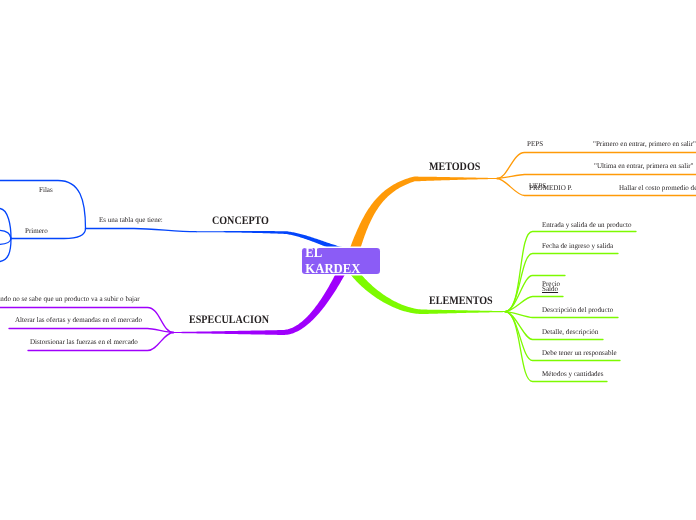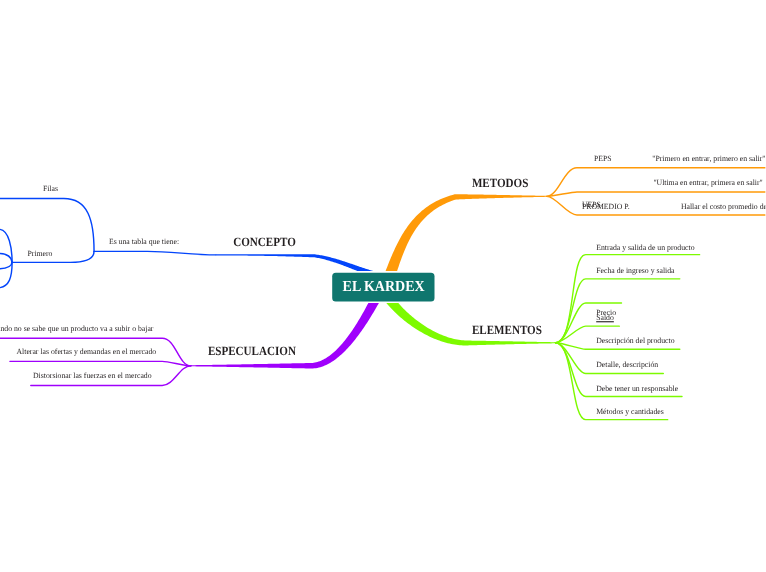--- a/index.html
+++ b/index.html
@@ -49,40 +49,40 @@
       <path d="M 505 311.6 C 515.32 311.6 523.79 339.5 532.5 339.5 C 550.5 339.5 585 339.5 603 339.5" fill="none" stroke="#7dfa00" stroke-width="1.3" stroke-linecap="round" stroke-linejoin="round"></path>
       <path d="M 505 311.6 C 518.58 311.6 521.38 360.5 532.5 360.5 C 550.5 360.5 602 360.5 620 360.5" fill="none" stroke="#7dfa00" stroke-width="1.3" stroke-linecap="round" stroke-linejoin="round"></path>
       <path d="M 505 311.6 C 521.83 311.6 518.96 381.5 532.5 381.5 C 550.5 381.5 589 381.5 607 381.5" fill="none" stroke="#7dfa00" stroke-width="1.3" stroke-linecap="round" stroke-linejoin="round"></path>
       <path d="M 341.48 261.99 L 340.78 263.45 L 340.07 264.92 L 339.35 266.41 L 338.62 267.92 L 337.87 269.43 L 337.11 270.95 L 336.34 272.48 L 335.56 274.02 L 334.76 275.57 L 333.95 277.11 L 333.13 278.66 L 332.30 280.22 L 331.46 281.77 L 330.60 283.32 L 329.74 284.87 L 328.86 286.42 L 327.97 287.96 L 327.07 289.49 L 326.16 291.01 L 325.24 292.53 L 324.32 294.04 L 323.38 295.53 L 322.43 297.01 L 321.47 298.47 L 320.50 299.92 L 319.53 301.35 L 318.54 302.76 L 317.55 304.15 L 316.54 305.52 L 315.53 306.87 L 314.52 308.19 L 313.49 309.48 L 312.46 310.75 L 311.42 311.99 L 310.37 313.20 L 309.32 314.38 L 308.26 315.52 L 307.19 316.63 L 306.12 317.71 L 305.04 318.75 L 303.96 319.75 L 302.88 320.71 L 301.79 321.63 L 300.70 322.51 L 299.60 323.34 L 298.50 324.13 L 297.40 324.88 L 296.29 325.58 L 295.19 326.23 L 294.08 326.83 L 292.97 327.38 L 291.86 327.89 L 290.75 328.34 L 289.64 328.74 L 288.53 329.09 L 287.42 329.38 L 286.31 329.62 L 285.20 329.80 L 284.08 329.93 L 282.96 330.00 L 281.34 330.04 L 279.68 330.07 L 278.00 330.10 L 276.31 330.14 L 274.61 330.17 L 272.90 330.20 L 271.18 330.24 L 269.45 330.27 L 267.71 330.31 L 265.97 330.34 L 264.21 330.38 L 262.44 330.41 L 260.67 330.45 L 258.89 330.48 L 257.10 330.52 L 255.31 330.55 L 253.50 330.59 L 251.69 330.62 L 249.88 330.66 L 248.06 330.69 L 246.23 330.73 L 244.39 330.76 L 242.56 330.80 L 240.71 330.83 L 238.86 330.87 L 237.01 330.90 L 235.15 330.94 L 233.29 330.97 L 231.43 331.01 L 229.56 331.04 L 227.69 331.08 L 225.82 331.11 L 223.94 331.15 L 222.07 331.18 L 220.19 331.22 L 218.31 331.25 L 216.43 331.29 L 214.54 331.32 L 212.66 331.36 L 210.78 331.39 L 208.89 331.42 L 207.01 331.46 L 205.13 331.49 L 203.25 331.52 L 201.37 331.56 L 199.49 331.59 L 197.61 331.62 L 195.74 331.65 L 193.86 331.69 L 191.99 331.72 L 190.13 331.75 L 188.26 331.78 L 186.40 331.81 L 184.54 331.84 L 182.69 331.87 L 180.84 331.90 L 179.00 331.93 L 177.16 331.95 L 175.33 331.98 L 173.50 332.00 L 173.50 333.00 L 175.33 333.02 L 177.16 333.05 L 179.00 333.07 L 180.84 333.10 L 182.69 333.13 L 184.54 333.16 L 186.40 333.19 L 188.26 333.22 L 190.13 333.25 L 191.99 333.28 L 193.86 333.31 L 195.74 333.35 L 197.61 333.38 L 199.49 333.41 L 201.37 333.44 L 203.25 333.48 L 205.13 333.51 L 207.01 333.54 L 208.89 333.58 L 210.78 333.61 L 212.66 333.64 L 214.54 333.68 L 216.43 333.71 L 218.31 333.75 L 220.19 333.78 L 222.07 333.82 L 223.94 333.85 L 225.82 333.89 L 227.69 333.92 L 229.56 333.96 L 231.43 333.99 L 233.29 334.03 L 235.15 334.06 L 237.01 334.10 L 238.86 334.13 L 240.71 334.17 L 242.56 334.20 L 244.39 334.24 L 246.23 334.27 L 248.06 334.31 L 249.88 334.34 L 251.69 334.38 L 253.50 334.41 L 255.31 334.45 L 257.10 334.48 L 258.89 334.52 L 260.67 334.55 L 262.44 334.59 L 264.21 334.62 L 265.97 334.66 L 267.71 334.69 L 269.45 334.73 L 271.18 334.76 L 272.90 334.80 L 274.61 334.83 L 276.31 334.86 L 278.00 334.90 L 279.68 334.93 L 281.34 334.96 L 283.04 335.00 L 284.42 334.96 L 285.79 334.86 L 287.16 334.69 L 288.52 334.46 L 289.88 334.16 L 291.22 333.80 L 292.56 333.38 L 293.89 332.90 L 295.21 332.36 L 296.52 331.77 L 297.83 331.13 L 299.12 330.44 L 300.41 329.69 L 301.68 328.91 L 302.95 328.07 L 304.20 327.19 L 305.45 326.27 L 306.69 325.31 L 307.92 324.31 L 309.14 323.27 L 310.35 322.19 L 311.55 321.08 L 312.75 319.94 L 313.93 318.76 L 315.11 317.55 L 316.27 316.31 L 317.43 315.04 L 318.58 313.75 L 319.71 312.43 L 320.84 311.08 L 321.96 309.72 L 323.07 308.33 L 324.17 306.92 L 325.26 305.49 L 326.33 304.04 L 327.40 302.58 L 328.46 301.10 L 329.51 299.61 L 330.54 298.10 L 331.57 296.59 L 332.59 295.06 L 333.59 293.53 L 334.58 291.99 L 335.56 290.44 L 336.53 288.89 L 337.49 287.34 L 338.43 285.78 L 339.36 284.23 L 340.28 282.67 L 341.19 281.12 L 342.09 279.57 L 342.97 278.02 L 343.84 276.49 L 344.69 274.96 L 345.53 273.44 L 346.36 271.92 L 347.17 270.43 L 347.97 268.94 L 348.76 267.47 L 349.52 266.01 Z" fill="#9f00fc" clip-path="url(#rootclip)"></path>
       <path d="M 173.5 332.5 C 162 332.5 160 307.5 147.5 307.5 C 122.5 307.5 25 307.5 0 307.5" fill="none" stroke="#9f00fc" stroke-width="1.3" stroke-linecap="round" stroke-linejoin="round"></path>
       <path d="M 173.5 332.5 C 166.62 332.5 153.7 328.5 147.5 328.5 C 122.5 328.5 34 328.5 9 328.5" fill="none" stroke="#9f00fc" stroke-width="1.3" stroke-linecap="round" stroke-linejoin="round"></path>
       <path d="M 173.5 332.5 C 163.54 332.5 157.9 350.5 147.5 350.5 C 122.5 350.5 53 350.5 28 350.5" fill="none" stroke="#9f00fc" stroke-width="1.3" stroke-linecap="round" stroke-linejoin="round"></path>
     </svg>
   <div id="overlay">
       <div class="lbl sub-lbl" title="Es una tabla que tiene:" style="left: 98.8px; top: 216.8px;">Es una tabla que tiene:</div>
-      <div class="lbl sub-lbl" title="Filas" style="left: 39px; top: 169px;">Filas</div>
+      <div class="lbl sub-lbl" title="Filas" style="left: 39px; top: 187px;">Filas</div>
       <div class="lbl sub-lbl" title="Columnas" style="left: 24.8px; top: 228.2px;">Primero</div>
       <div class="lbl main-lbl" title="CONCEPTO" style="left: 211.8px; top: 215.6px;">CONCEPTO</div>
-      <div class="lbl sub-lbl" title="PEPS" style="left: 540px; top: 141.3px;">PEPS</div>
+      <div class="lbl sub-lbl" title="PEPS" style="left: 527px; top: 141.3px;">PEPS</div>
       <div class="lbl sub-lbl" title="&quot;Primero en entrar, primero en salir&quot;" style="left: 592.5px; top: 141.3px;">"Primero en entrar, primero en salir"</div>
       <div class="lbl sub-lbl" title="UEPS" style="left: 529.3px; top: 163.2px; margin-top: 20px;">UEPS</div>
       <div class="lbl sub-lbl" title="&quot;Ultima en entrar, primera en salir&quot;" style="left: 593.5px; top: 163.2px;">"Ultima en entrar, primera en salir"</div>
       <div class="lbl sub-lbl" title="PROMEDIO P." style="left: 529.3px; top: 184.5px;">PROMEDIO P.</div>
       <div class="lbl sub-lbl" title="Hallar el costo promedio de" style="left: 619.2px; top: 184.5px;">Hallar el costo promedio de</div>
       <div class="lbl main-lbl" title="METODOS" style="left: 429.3px; top: 161.8px;">METODOS</div>
       <div class="lbl sub-lbl" title="Entrada y salida de un producto" style="left: 542px; top: 221.8px;">Entrada y salida de un producto</div>
       <div class="lbl sub-lbl" title="Fecha de ingreso y salida" style="left: 542px; top: 243.3px;">Fecha de ingreso y salida</div>
       <div class="lbl sub-lbl" title="Precio" style="left: 542px; top: 281px;">Precio</div>
       <div class="lbl sub-lbl" title="Saldo" style="left: 542px; top: 286.3px; text-decoration: underline;">Saldo</div>
       <div class="lbl sub-lbl" title="Descripción del producto" style="left: 542px; top: 307.3px;">Descripción del producto</div>
       <div class="lbl sub-lbl" title="Detalle, descripción" style="left: 542px; top: 328.8px;">Detalle, descripción</div>
       <div class="lbl sub-lbl" title="Debe tener un responsable" style="left: 542px; top: 350.3px;">Debe tener un responsable</div>
       <div class="lbl sub-lbl" title="Métodos y cantidades" style="left: 542px; top: 371.3px;">Métodos y cantidades</div>
       <div class="lbl main-lbl" title="ELEMENTOS" style="left: 429.3px; top: 295.9px;">ELEMENTOS</div>
       <div class="lbl sub-lbl" title="Cuando no se sabe que un producto va a subir o bajar" style="left: -11.5px; top: 296px;">Cuando no se sabe que un producto va a subir o bajar</div>
       <div class="lbl sub-lbl" title="Alterar las ofertas y demandas en el mercado" style="left: 15.2px; top: 317.2px;">Alterar las ofertas y demandas en el mercado</div>
       <div class="lbl sub-lbl" title="Distorsionar las fuerzas en el mercado" style="left: 29.5px; top: 339.2px;">Distorsionar las fuerzas en el mercado</div>
       <div class="lbl main-lbl" title="ESPECULACION" style="left: 188.5px; top: 315.4px;">ESPECULACION</div>
     </div>
-  <div id="root-node" class="node-root" style="left: 302px; top: 247.8px; width: 93px; height: 26.4px; background: #0f766e; color: rgb(255, 255, 255); border-radius: 3.2px;">
+  <div id="root-node" class="node-root" style="left: 302px; top: 247.8px; width: 78px; height: 26.4px; background: #8b5cf6; color: rgb(255, 255, 255); border-radius: 3.2px;">
     <span>EL KARDEX</span>
   </div>
 </div>
 
 </body></html>

